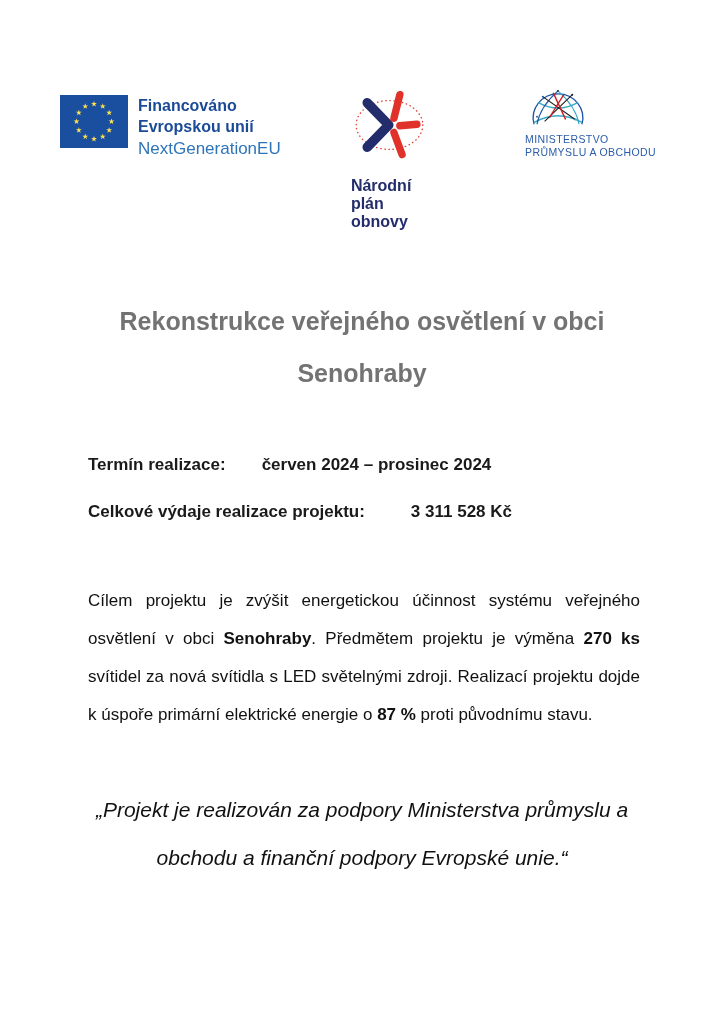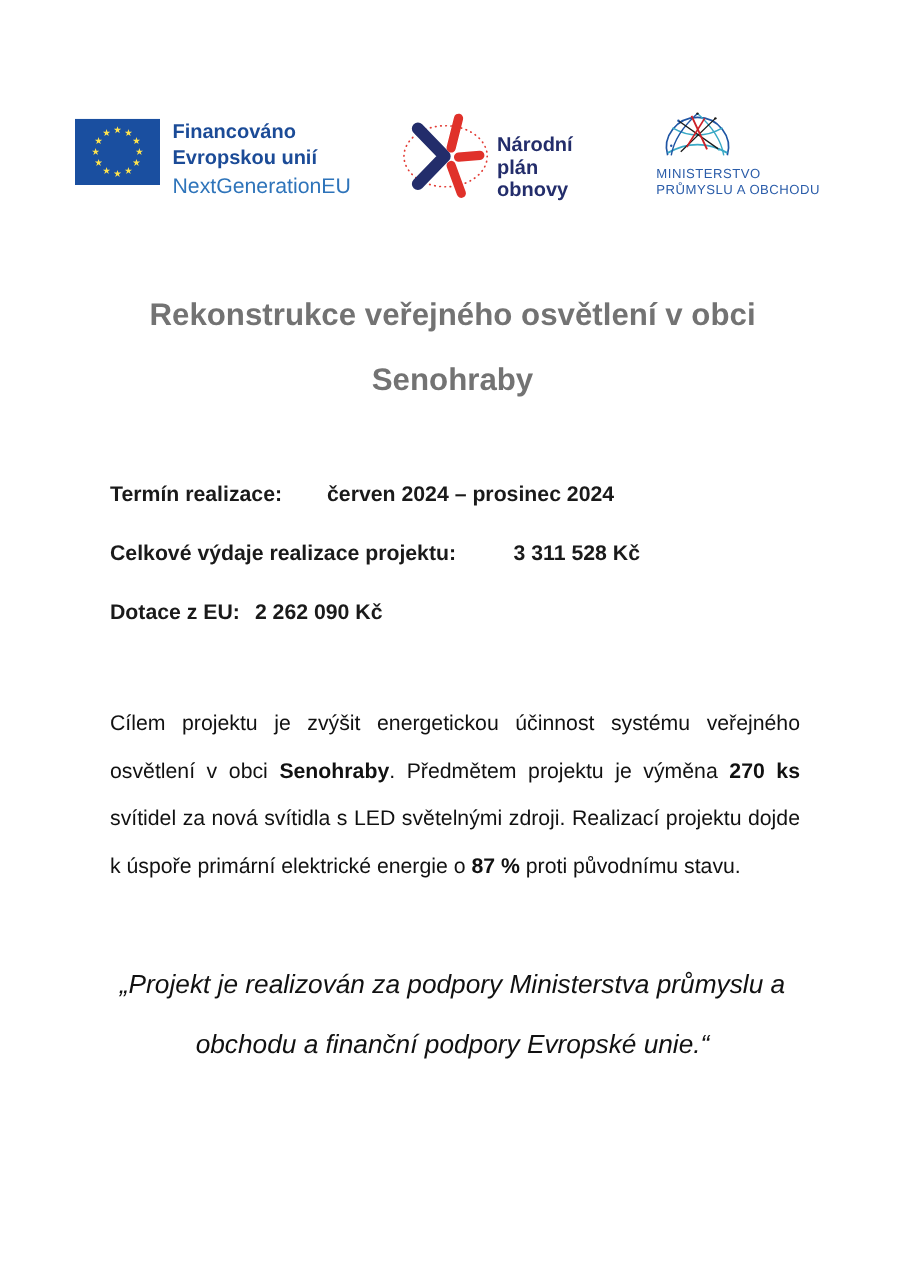--- a/index.html
+++ b/index.html
@@ -23,21 +23,21 @@
   .logo-eu { display:flex; align-items:flex-start; gap:10px; margin-top:7px; }
   .eu-flag { display:block; }
   .eu-text { padding-top:0; }
   .eu-text .l1, .eu-text .l2 {
     font-weight:700; font-size:16px; line-height:21px; color:#1b4b97;
   }
   .eu-text .l3 {
     font-weight:400; font-size:17px; line-height:21px; color:#2e74ba; margin-top:1px;
   }
 
-  .logo-npo { display:flex; align-items:flex-end; gap:6px; margin-right:30px; }
+  .logo-npo { display:flex; align-items:flex-start; gap:6px; margin-right:30px;flex-direction:column; }
   .npo-mark { display:block; }
   .npo-text { margin-top:9px; }
   .npo-text div {
     font-weight:700; font-size:16px; line-height:18px; color:#232d6b;
   }
 
   .logo-mpo { display:flex; flex-direction:column; margin-top:0; }
   .mpo-globe { display:block; margin-left:2px; }
   .mpo-text { margin-top:3px; }
   .mpo-text div {
@@ -160,22 +160,19 @@
 
   <h1 class="title">Rekonstrukce veřejného osvětlení v obci Senohraby</h1>
 
   <section class="facts">
     <div class="fact-row fact-termin">
       <span class="fact-label">Termín realizace:</span><span class="fact-value">červen 2024 – prosinec 2024</span>
     </div>
     <div class="fact-row fact-naklady">
       <span class="fact-label">Celkové výdaje realizace projektu:</span><span class="fact-value">3 311 528 Kč</span>
     </div>
-    <div class="fact-row fact-dotace">
-      <span class="fact-label">Dotace z EU:</span><span class="fact-value">2 262 090 Kč</span>
-    </div>
   </section>
 
   <p class="description"><span>Cílem projektu je zvýšit energetickou účinnost systému veřejného osvětlení v obci </span><span class="b">Senohraby</span><span>. Předmětem projektu je výměna </span><span class="b">270 ks</span><span> svítidel za nová svítidla s LED světelnými zdroji. Realizací projektu dojde k úspoře primární elektrické energie o </span><span class="b">87 %</span><span> proti původnímu stavu.</span></p>
 
   <p class="quote">„Projekt je realizován za podpory Ministerstva průmyslu a obchodu a finanční podpory Evropské unie.“</p>
 
 </div>
 
 </body></html>

